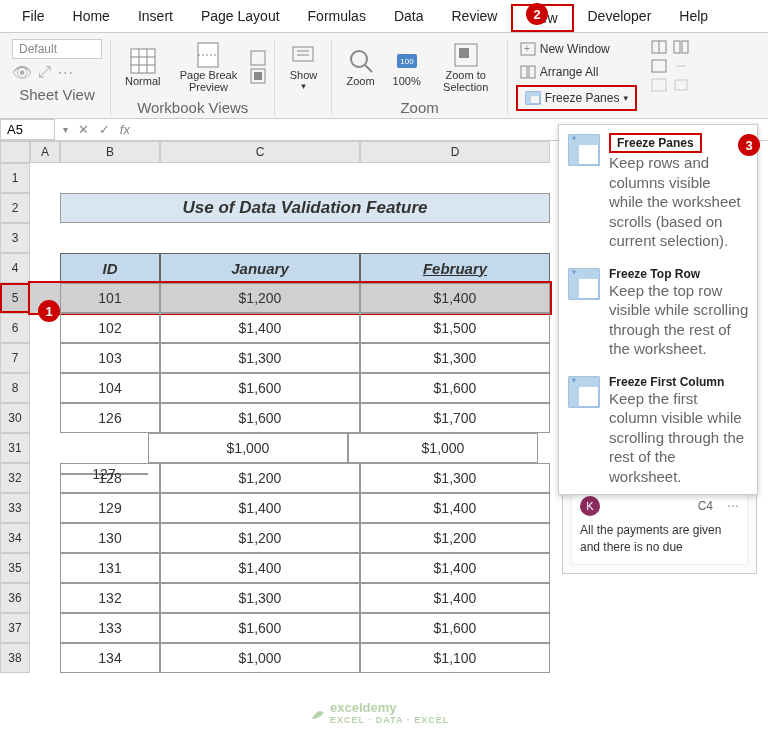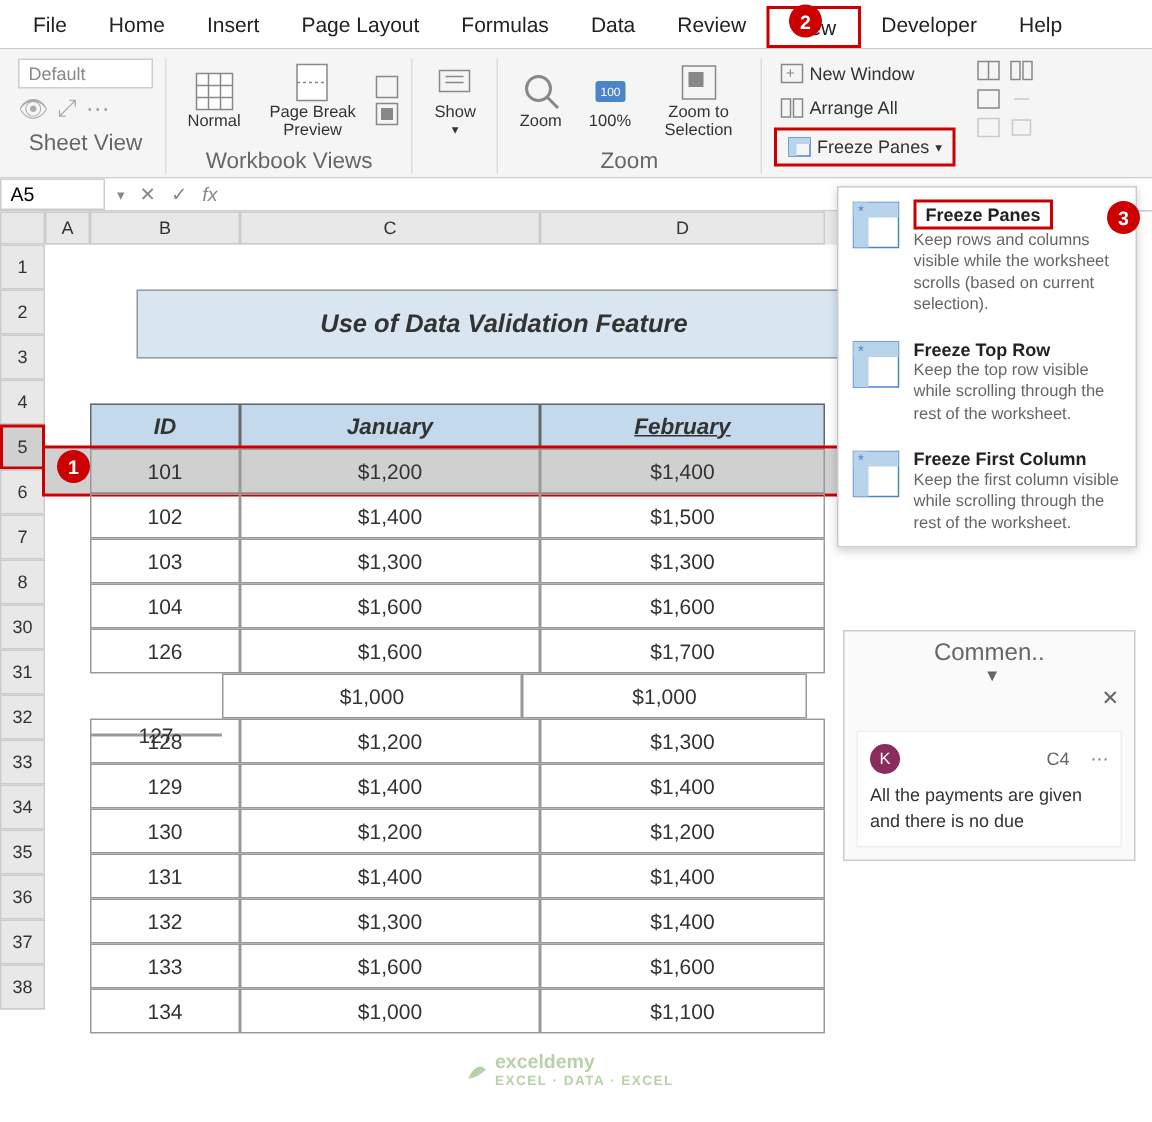--- a/index.html
+++ b/index.html
@@ -23,38 +23,38 @@
 .gray-icons { display: flex; gap: 6px; color: #aaa; font-size: 16px; }
 
 .freeze-btn-wrap { border: 2px solid #c00; padding: 1px 3px; }
 
 .freeze-menu { position: absolute; top: 124px; left: 558px; width: 200px; background: #fff; border: 1px solid #ccc; box-shadow: 0 2px 6px rgba(0,0,0,0.2); z-index: 20; }
 .freeze-item { display: flex; padding: 8px; gap: 8px; }
 .freeze-item-icon { width: 34px; height: 34px; flex-shrink: 0; }
 .freeze-item-text { flex: 1; font-size: 12px; }
 .freeze-item-title { font-weight: 600; color: #222; }
 .freeze-item-title.boxed { border: 2px solid #c00; display: inline-block; padding: 1px 6px; }
-.freeze-item-desc { color: #666; font-size: 11px; line-height: 1.3; }
+.freeze-item-desc { color: #666; font-size: 15px; line-height: 1.3; }
 
 .namebox-row { display: flex; align-items: center; border-bottom: 1px solid #ccc; background: #fff; }
-.namebox { border: 1px solid #ccc; padding: 2px 6px; width: 70px; font-size: 13px; }
+.namebox { border: 1px solid #ccc; padding: 2px 6px; width: 55px; font-size: 13px; }
 .fx-area { display: flex; align-items: center; gap: 10px; padding: 0 8px; color: #888; }
 
 .sheet-area { position: relative; display: flex; }
 .row-headers { display: flex; flex-direction: column; background: #e8e8e8; }
 .col-headers { display: flex; background: #e8e8e8; }
 .hdr { border: 1px solid #ccc; display: flex; align-items: center; justify-content: center; font-size: 12px; color: #333; background: #e8e8e8; }
 .row-hdr { width: 30px; height: 30px; }
 .row-hdr.sel { background: #d0d0d0; border: 2px solid #c00; }
 .col-hdr { height: 22px; }
 
 .cells { display: flex; flex-direction: column; }
 .corner { width: 30px; height: 22px; background: #e8e8e8; border: 1px solid #ccc; }
 
-.title-row { display: flex; height: 46px; padding-left: 31px; }
+.title-row { display: flex; height: 30px; }
 .title-cell { display: flex; align-items: center; justify-content: center; font-style: italic; font-weight: bold; font-size: 17px; background: #d9e6f2; border: 1px solid #999; width: 520px; }
 
 .data-row { display: flex; height: 30px; }
 .th-cell { border: 1px solid #666; background: #c5d9ed; font-weight: bold; font-style: italic; font-size: 15px; display: flex; align-items: center; justify-content: center; }
 .td-cell { border: 1px solid #999; display: flex; align-items: center; justify-content: center; font-size: 14px; }
 .sel-row { background: #d0d0d0; outline: 2px solid #c00; }
 .empty-row { height: 30px; display: flex; }
 .empty-cell { border-right: 1px solid transparent; }
 
 .note-box { position: absolute; top: 320px; left: 570px; width: 150px; background: #fffde7; border: 1px solid #ddd; padding: 6px; font-size: 12px; color: #444; }

